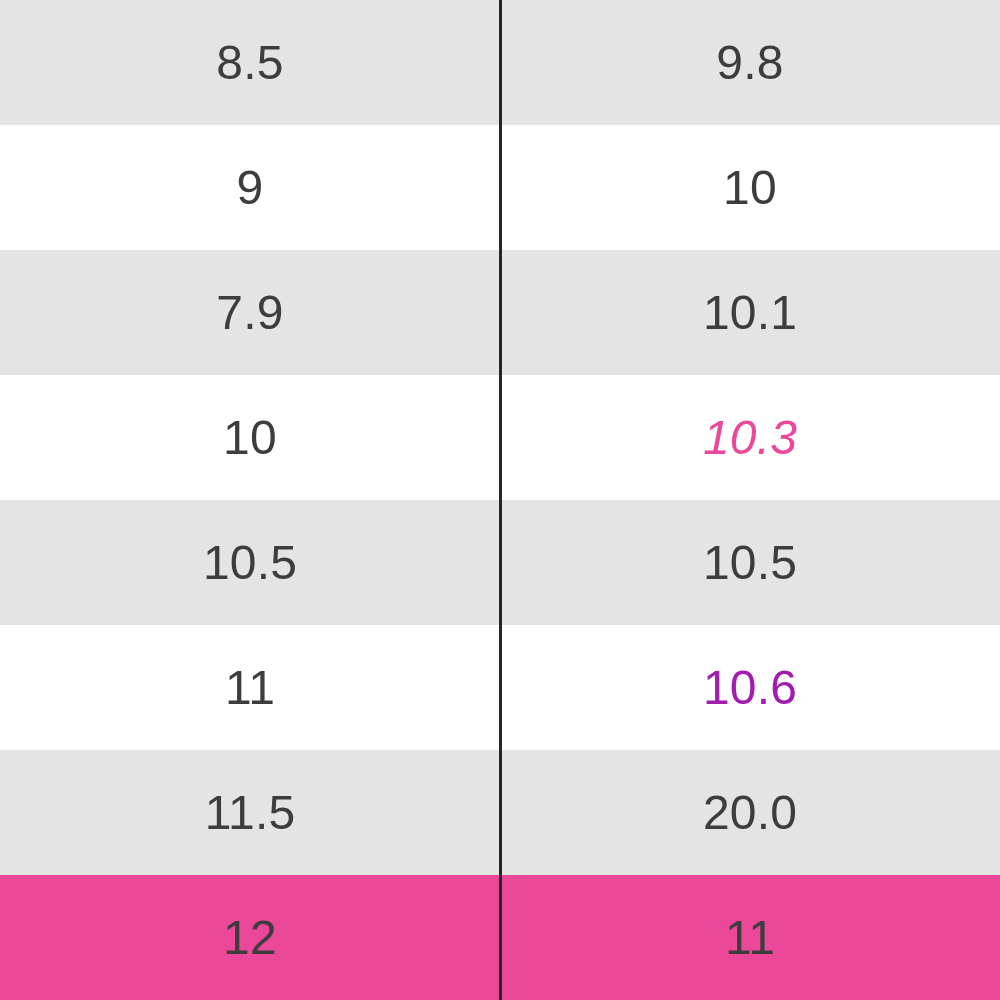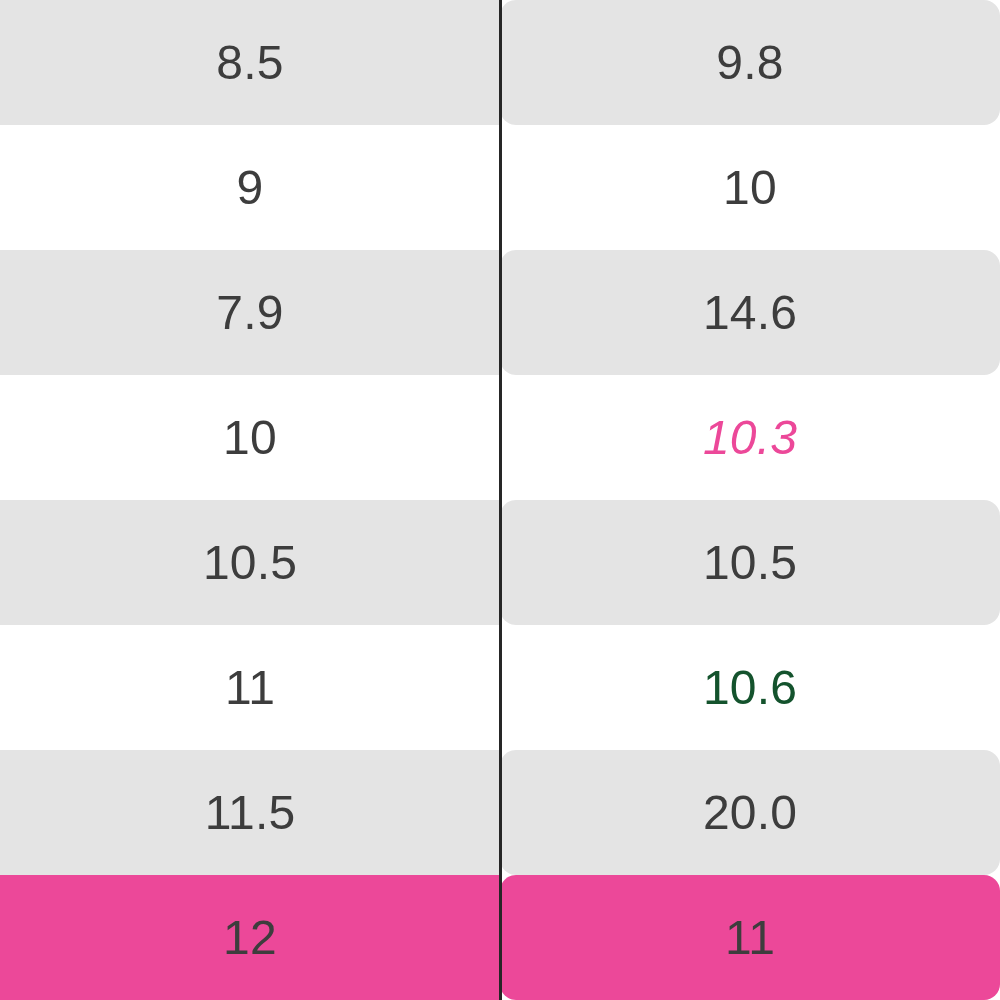--- a/index.html
+++ b/index.html
@@ -47,21 +47,21 @@
     font-size: 48px;
     font-weight: 400;
     line-height: 1;
     color: #3d3d3d;
     font-family: "Liberation Sans", sans-serif;
     letter-spacing: 0.2px;
     -webkit-font-smoothing: antialiased;
   }
 
   .data-cell.cell-left  { width: 500px; }
-  .data-cell.cell-right { width: 500px; border-radius: 16px; }
+  .data-cell.cell-right { width: 500px; }
 
   
   #column-divider {
     position: absolute;
     top: 0;
     left: 499px;
     width: 3px;
     height: 1000px;
     background: #262626;
     pointer-events: none;
@@ -84,36 +84,36 @@
         <td class="data-cell cell-right" style="color: rgb(61, 61, 61);">9.8</td>
       </tr>
 
       <tr class="data-row row-even" style="background: rgb(255, 255, 255);">
         <td class="data-cell cell-left" style="color: rgb(61, 61, 61);">9</td>
         <td class="data-cell cell-right" style="color: rgb(61, 61, 61);">10</td>
       </tr>
 
       <tr class="data-row row-odd" style="background: rgb(228, 228, 228);">
         <td class="data-cell cell-left" style="color: rgb(61, 61, 61);">7.9</td>
-        <td class="data-cell cell-right" style="color: rgb(61, 61, 61);">14.6</td>
+        <td class="data-cell cell-right" style="color: rgb(61, 61, 61);">10.1</td>
       </tr>
 
       <tr class="data-row row-even" style="background: rgb(255, 255, 255);">
         <td class="data-cell cell-left" style="color: rgb(61, 61, 61);">10</td>
         <td class="data-cell cell-right" style="color: #ec4899; font-style: italic;">10.3</td>
       </tr>
 
       <tr class="data-row row-odd" style="background: rgb(228, 228, 228);">
         <td class="data-cell cell-left" style="color: rgb(61, 61, 61);">10.5</td>
         <td class="data-cell cell-right" style="color: rgb(61, 61, 61);">10.5</td>
       </tr>
 
       <tr class="data-row row-even" style="background: rgb(255, 255, 255);">
         <td class="data-cell cell-left" style="color: rgb(61, 61, 61);">11</td>
-        <td class="data-cell cell-right" style="color: #14532d; margin-left: 48px;">10.6</td>
+        <td class="data-cell cell-right" style="color: #a21caf; margin-left: 48px;">10.6</td>
       </tr>
 
       <tr class="data-row row-odd" style="background: rgb(228, 228, 228);">
         <td class="data-cell cell-left" style="color: rgb(61, 61, 61);">11.5</td>
         <td class="data-cell cell-right" style="color: rgb(61, 61, 61);">20.0</td>
       </tr>
 
       <tr class="data-row row-even" style="background: #ec4899; margin-top: 33px;">
         <td class="data-cell cell-left" style="color: rgb(61, 61, 61);">12</td>
         <td class="data-cell cell-right" style="color: rgb(61, 61, 61);">11</td>

